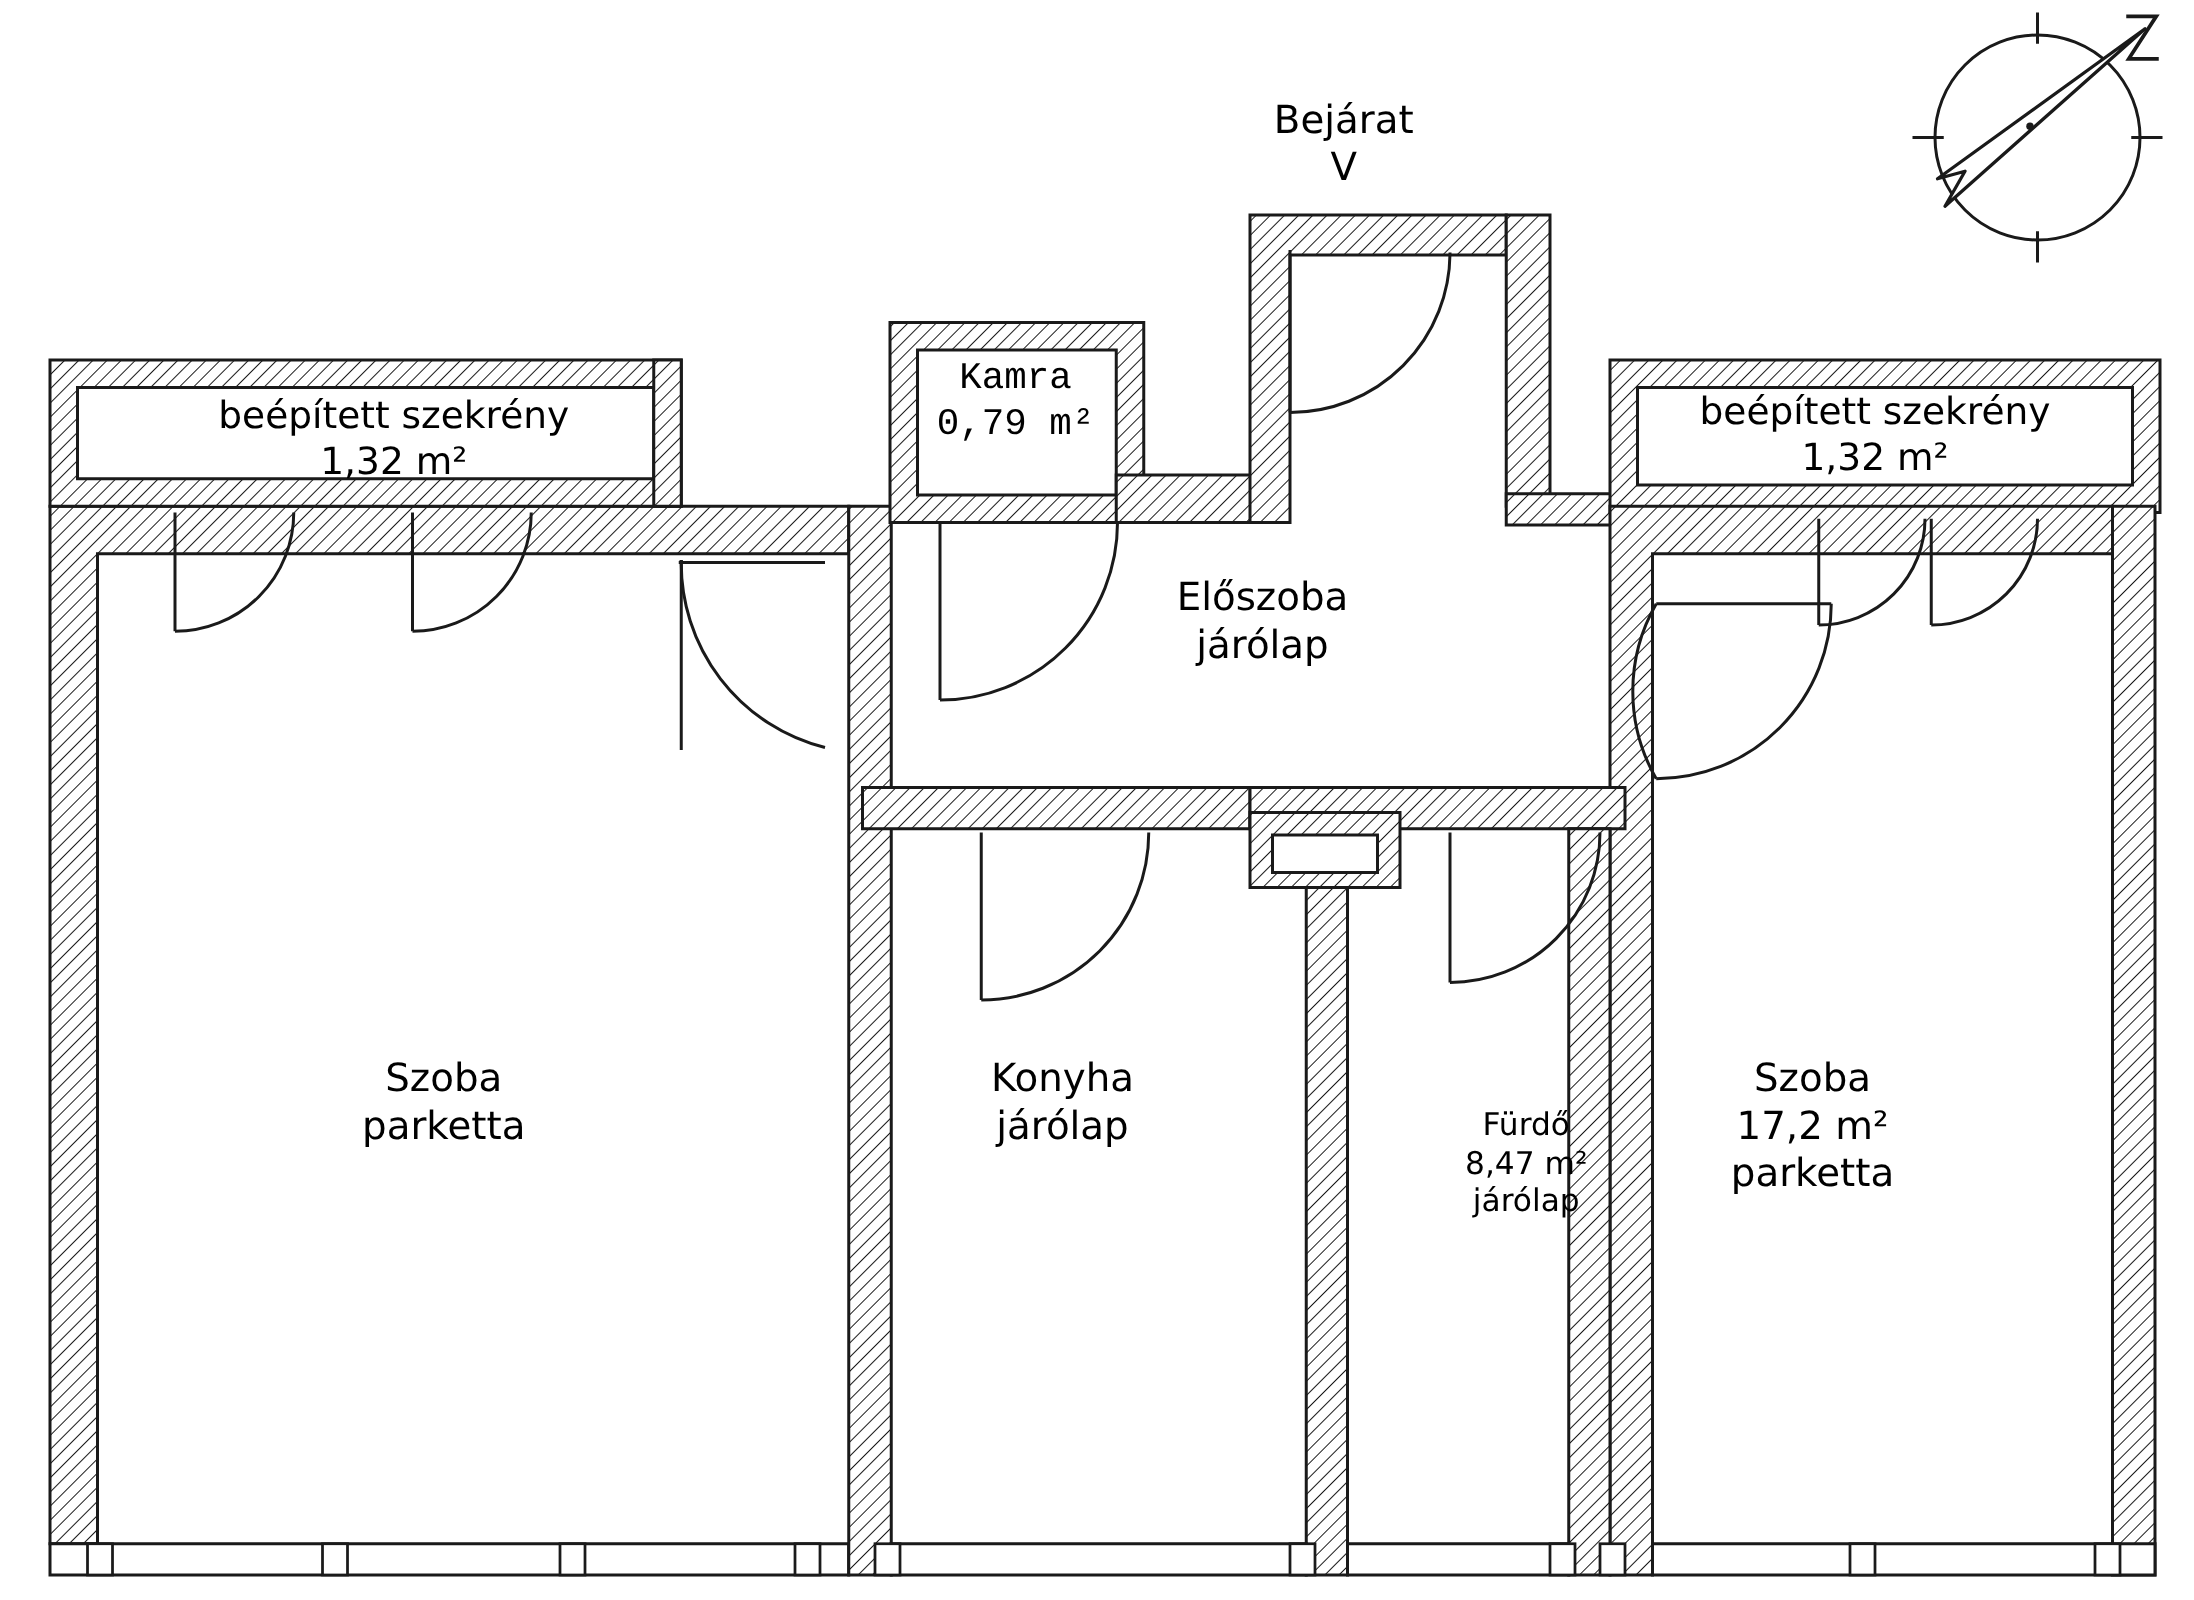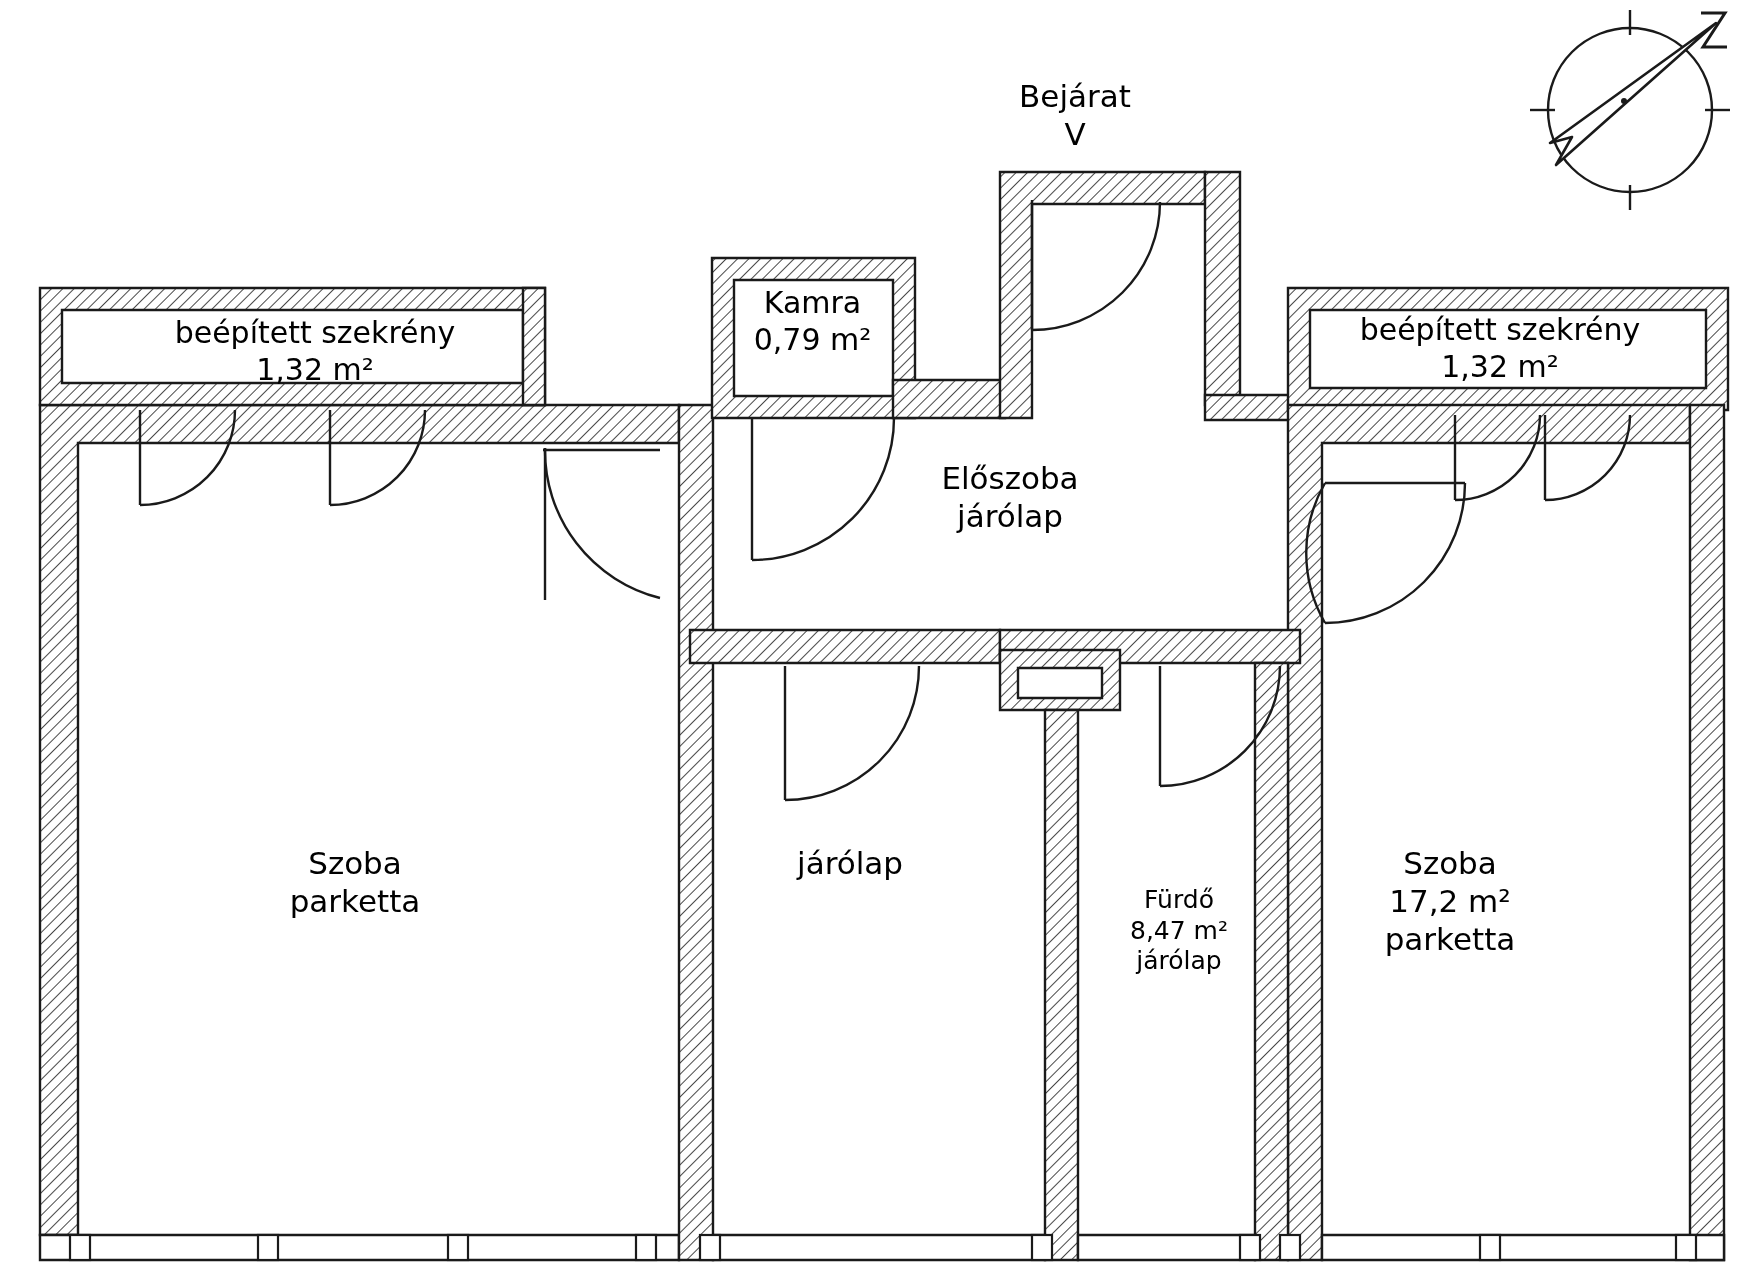--- a/index.html
+++ b/index.html
@@ -148,40 +148,41 @@
   <div class="label lbl-small" style="left:85px; top:315px; width:460px;">
     <span class="l-line">beépített szekrény</span>
     <span class="l-line">1,32 m²</span>
   </div>
 
   <div class="label lbl-small" style="left:1270px; top:312px; width:460px;">
     <span class="l-line">beépített szekrény</span>
     <span class="l-line">1,32 m²</span>
   </div>
 
-  <div class="label lbl-mid" style="left:705px; top:285px; width:215px;">
+  <div class="label lbl-mid" style="left:705px; top:285px; width:215px;font-family:Liberation Mono, monospace;">
     <span class="l-line">Kamra</span>
     <span class="l-line">0,79 m²</span>
   </div>
 
   <div class="label lbl-big" style="left:860px; top:460px; width:300px;">
     <span class="l-line">Előszoba</span>
     <span class="l-line">járólap</span>
   </div>
 
   <div class="label lbl-big" style="left:150px; top:845px; width:410px;">
     <span class="l-line">Szoba</span>
     <span class="l-line">parketta</span>
   </div>
 
   <div class="label lbl-big" style="left:680px; top:845px; width:340px;">
+    <span class="l-line">Konyha</span>
     <span class="l-line">járólap</span>
   </div>
 
-  <div class="label lbl-tiny" style="left:1064px; top:885px; width:230px;">
+  <div class="label lbl-tiny" style="left:1106px; top:885px; width:230px;">
     <span class="l-line">Fürdő</span>
     <span class="l-line">8,47 m²</span>
     <span class="l-line">járólap</span>
   </div>
 
   <div class="label lbl-big" style="left:1280px; top:845px; width:340px;">
     <span class="l-line">Szoba</span>
     <span class="l-line">17,2 m²</span>
     <span class="l-line">parketta</span>
   </div>

